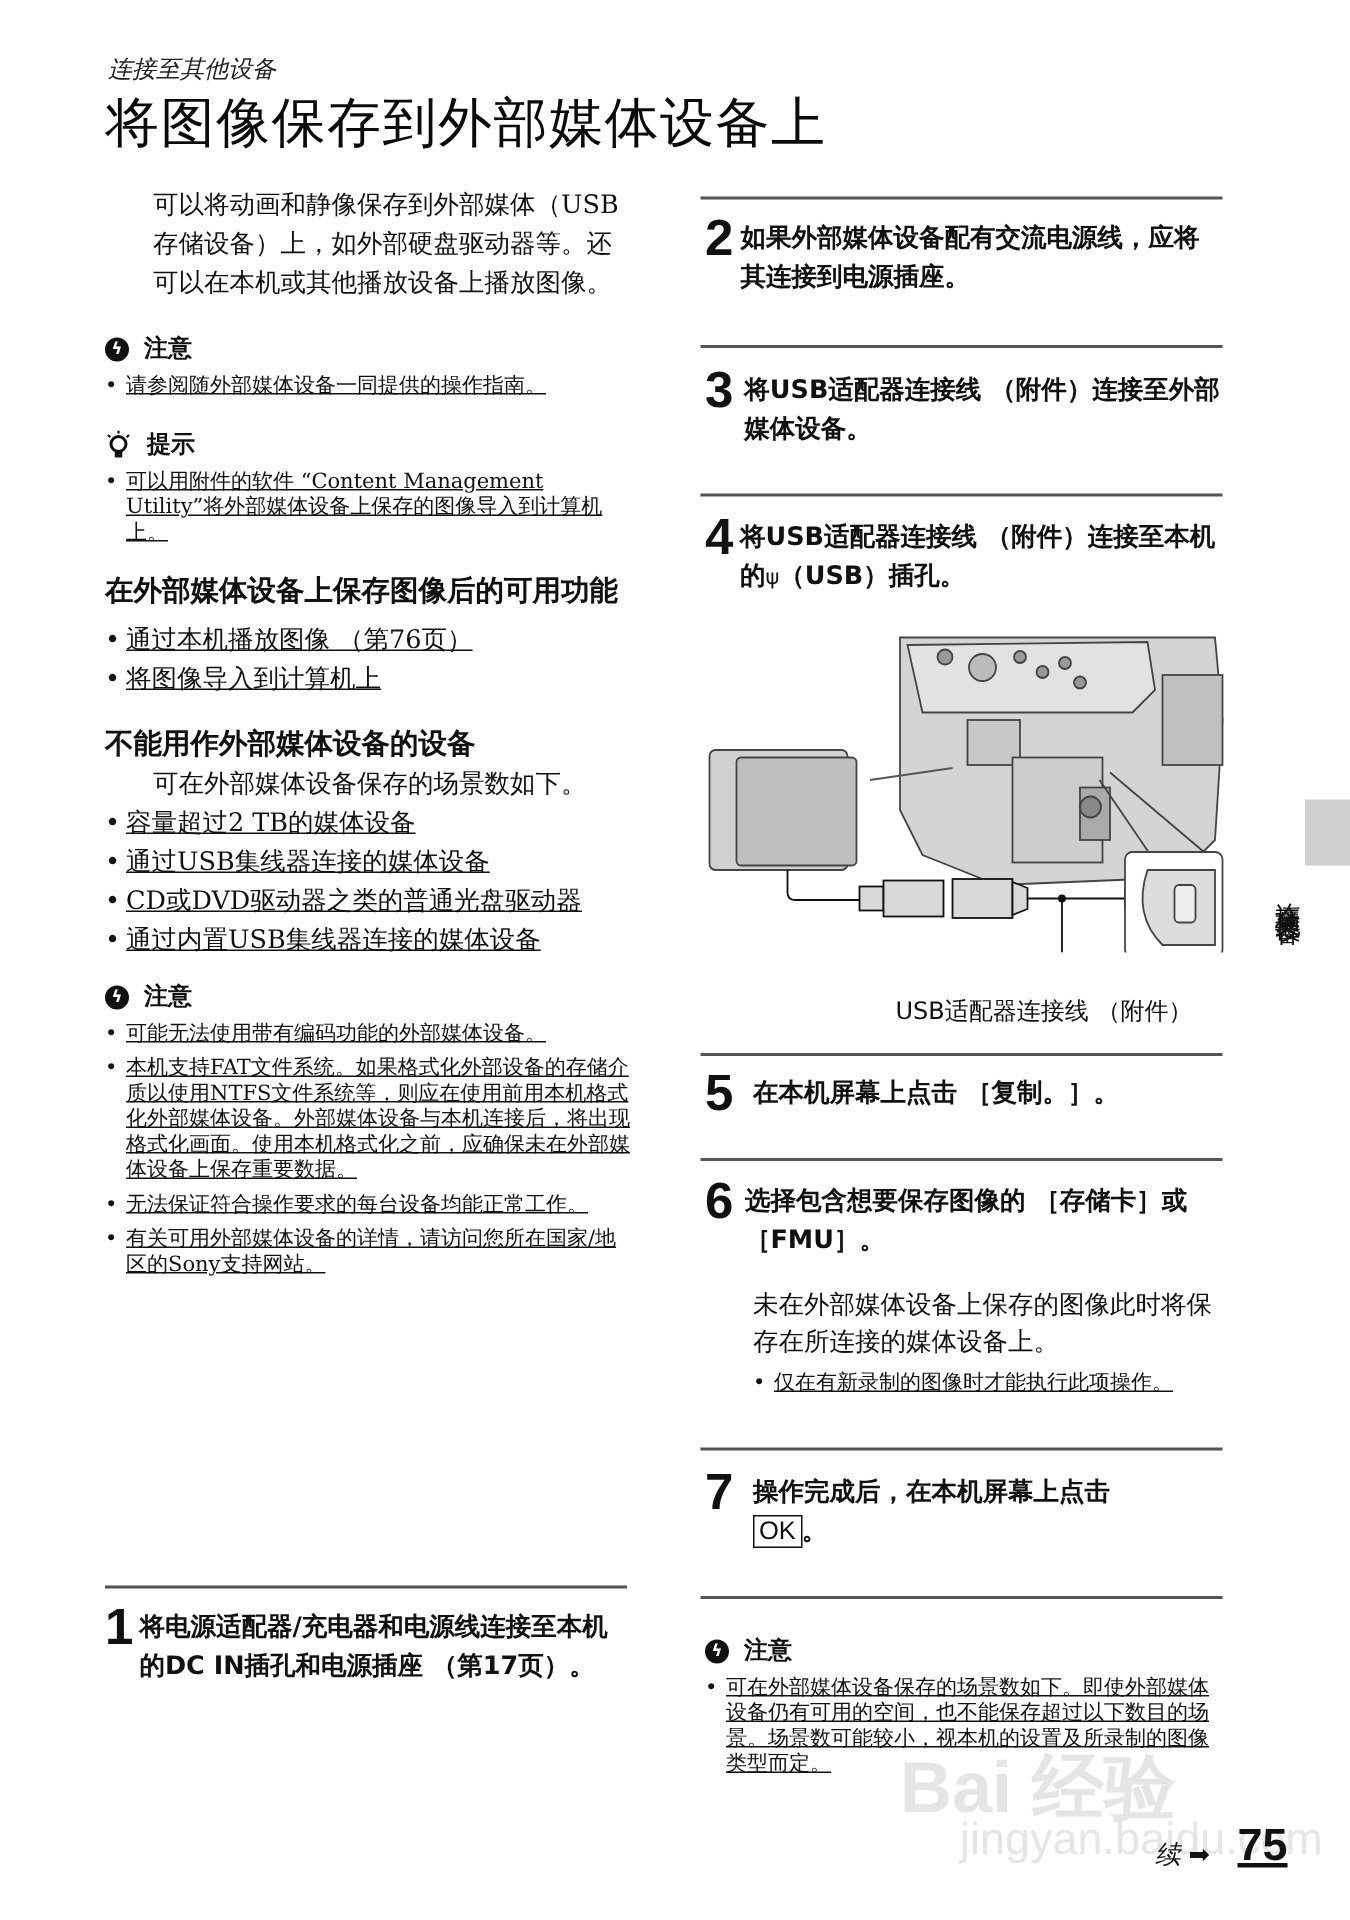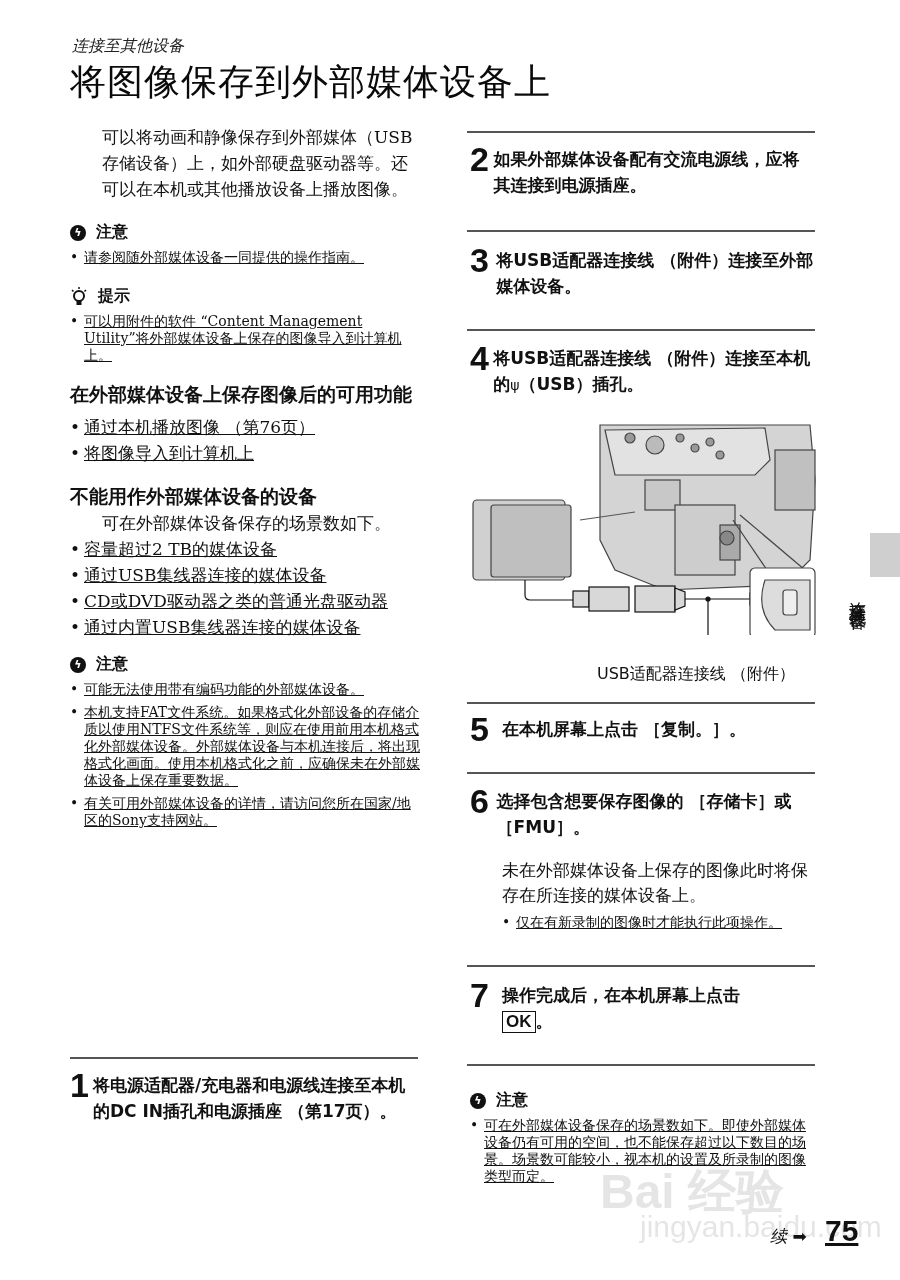--- a/index.html
+++ b/index.html
@@ -20,21 +20,21 @@
   ul.bullets li::before { content:"•"; position:absolute; left:0; top:0; }
   ul.big li { font-size:17px; line-height:26px; margin-bottom:0; }
   .sub-head { font-size:19px; font-weight:bold; line-height:28px; margin-top:16px; }
   .plain { font-size:17px; line-height:26px; }
   .divider { height:2px; background:#555; }
   .step { display:flex; align-items:flex-start; }
   .step-num { font-family:"Liberation Sans", sans-serif; font-weight:bold; font-size:34px; width:28px; line-height:34px; margin-right:4px; }
   .step-text { font-size:17px; line-height:26px; font-weight:bold; padding-top:4px; }
   .step-body { font-size:17px; line-height:25px; margin-left:32px; margin-top:18px; }
   .col-right { left:470px; width:345px; }
-  .ok-box { display:inline-block; border:1px solid #111; padding:0 3px; font-family:"Liberation Sans", sans-serif; font-weight:bold; line-height:20px; font-size:17px; }
+  .ok-box { display:inline-block; border:1px solid #111; padding:0 3px; font-family:"Liberation Sans", sans-serif; font-weight:normal; line-height:20px; font-size:17px; }
   .side-tab { left:870px; top:533px; width:30px; height:44px; background:#cfcfcf; }
   .side-text { left:846px; top:588px; width:24px; font-size:17px; writing-mode:vertical-rl; letter-spacing:2px; color:#111; }
   .footer-cont { left:770px; top:1225px; font-size:17px; font-style:italic; }
   .page-num { left:825px; top:1214px; font-family:"Liberation Sans", sans-serif; font-weight:bold; font-size:30px;text-decoration:underline; }
   .watermark { left:600px; top:1160px; font-size:48px; color:rgba(180,180,180,0.35); font-family:"Liberation Sans", sans-serif; font-weight:bold; }
   .watermark2 { left:640px; top:1210px; font-size:30px; color:rgba(180,180,180,0.35); font-family:"Liberation Sans", sans-serif; }
 </style>
 </head>
 <body>
 
@@ -81,20 +81,21 @@
     <li>通过内置USB集线器连接的媒体设备</li>
   </ul>
 
   <div class="note-head" style="margin-top:14px">
     <span class="note-icon">ϟ</span>
     <span>注意</span>
   </div>
   <ul class="bullets serif">
     <li>可能无法使用带有编码功能的外部媒体设备。</li>
     <li>本机支持FAT文件系统。如果格式化外部设备的存储介质以使用NTFS文件系统等，则应在使用前用本机格式化外部媒体设备。外部媒体设备与本机连接后，将出现格式化画面。使用本机格式化之前，应确保未在外部媒体设备上保存重要数据。</li>
+    <li>无法保证符合操作要求的每台设备均能正常工作。</li>
     <li>有关可用外部媒体设备的详情，请访问您所在国家/地区的Sony支持网站。</li>
   </ul>
 </div>
 
 <div class="abs divider" style="left:70px; top:1057px; width:348px;"></div>
 <div class="abs step" style="left:70px; top:1068px; width:350px;">
   <span class="step-num">1</span>
   <span class="step-text">将电源适配器/充电器和电源线连接至本机的DC IN插孔和电源插座 （第17页）。</span>
 </div>
 

